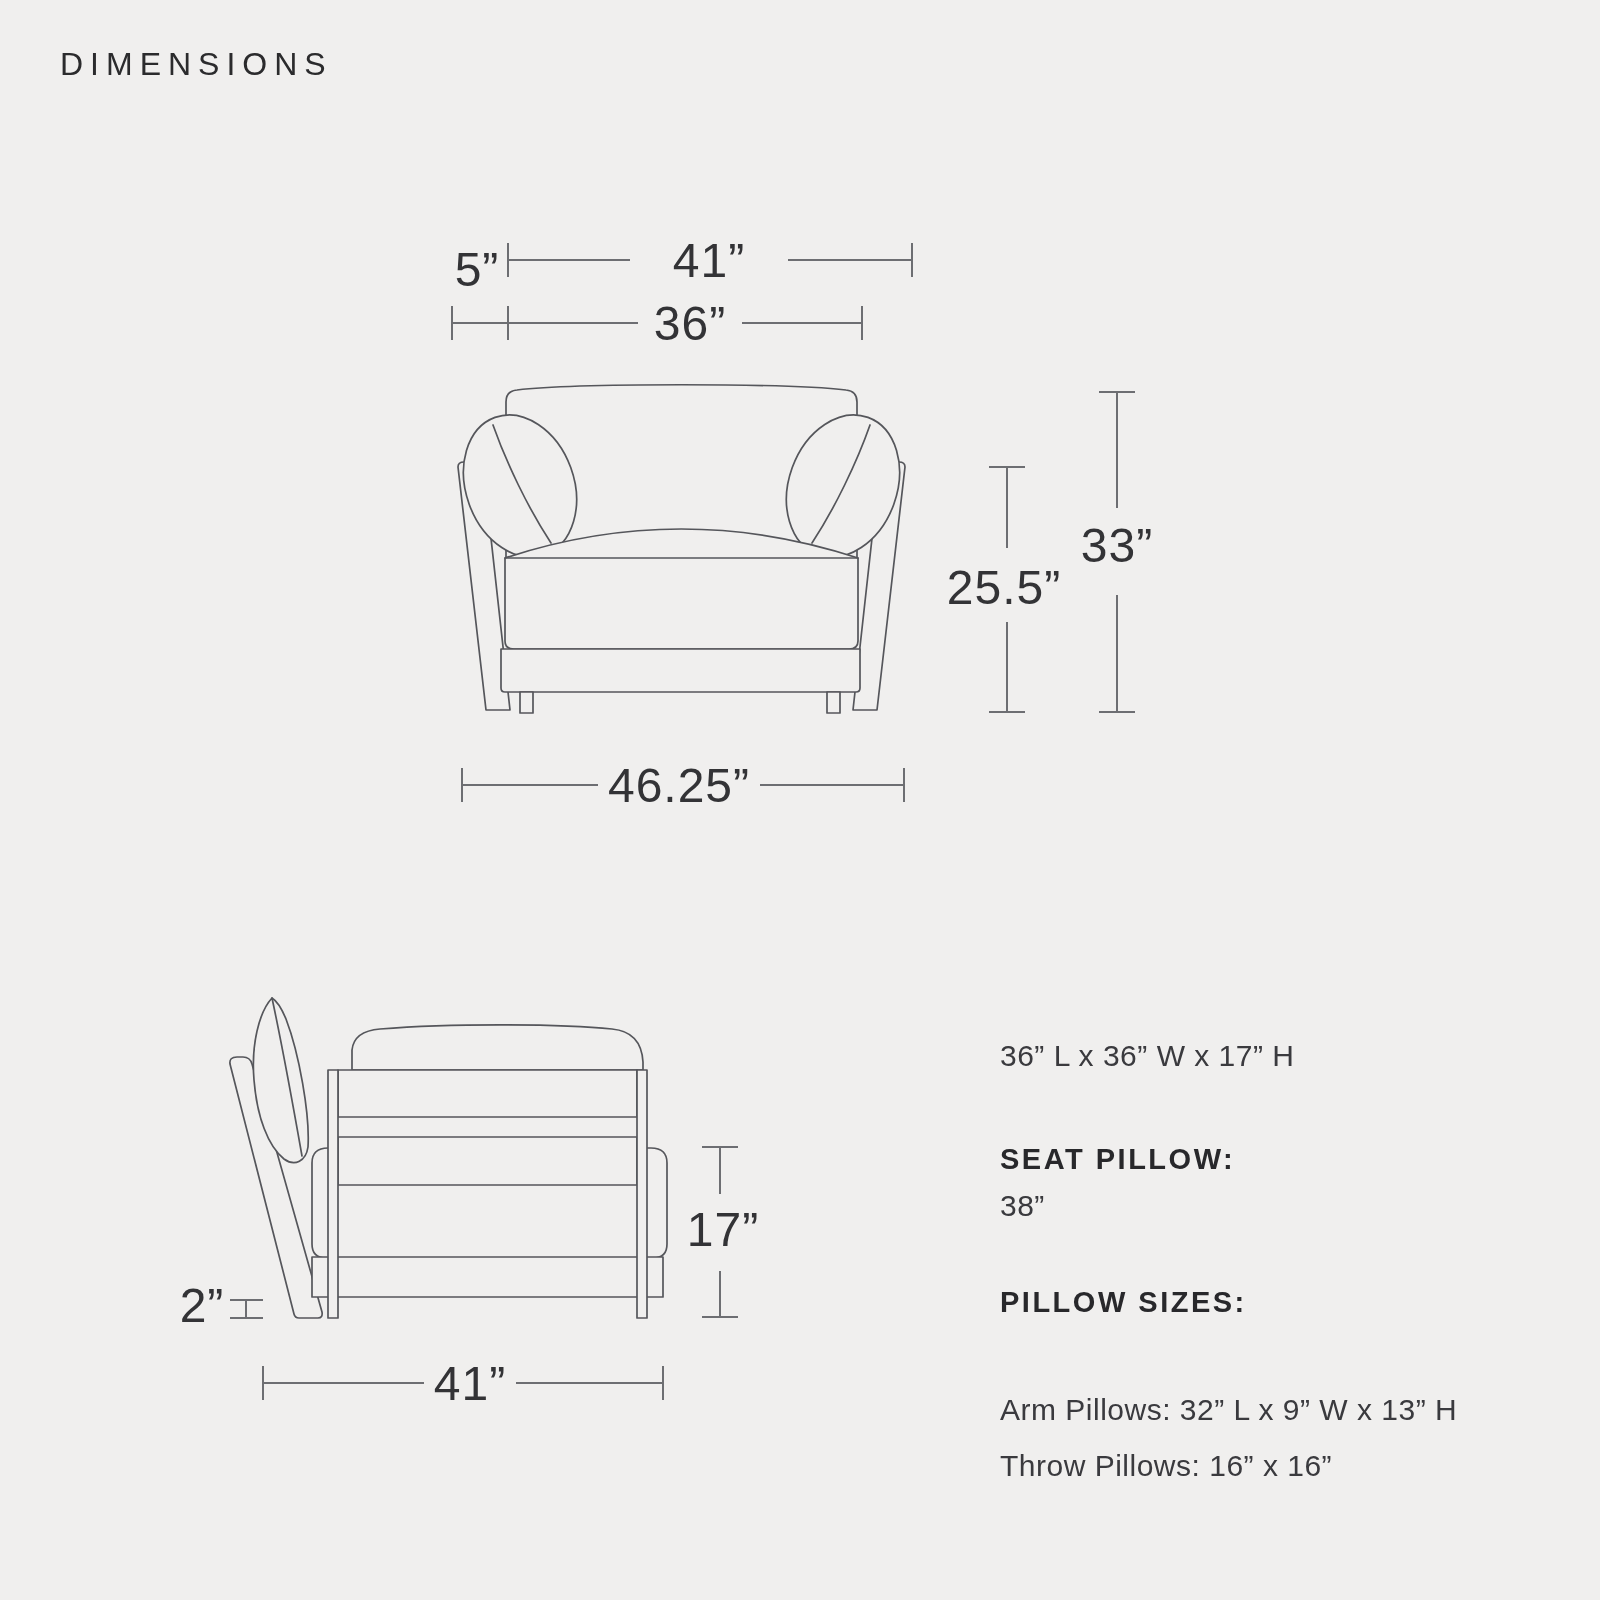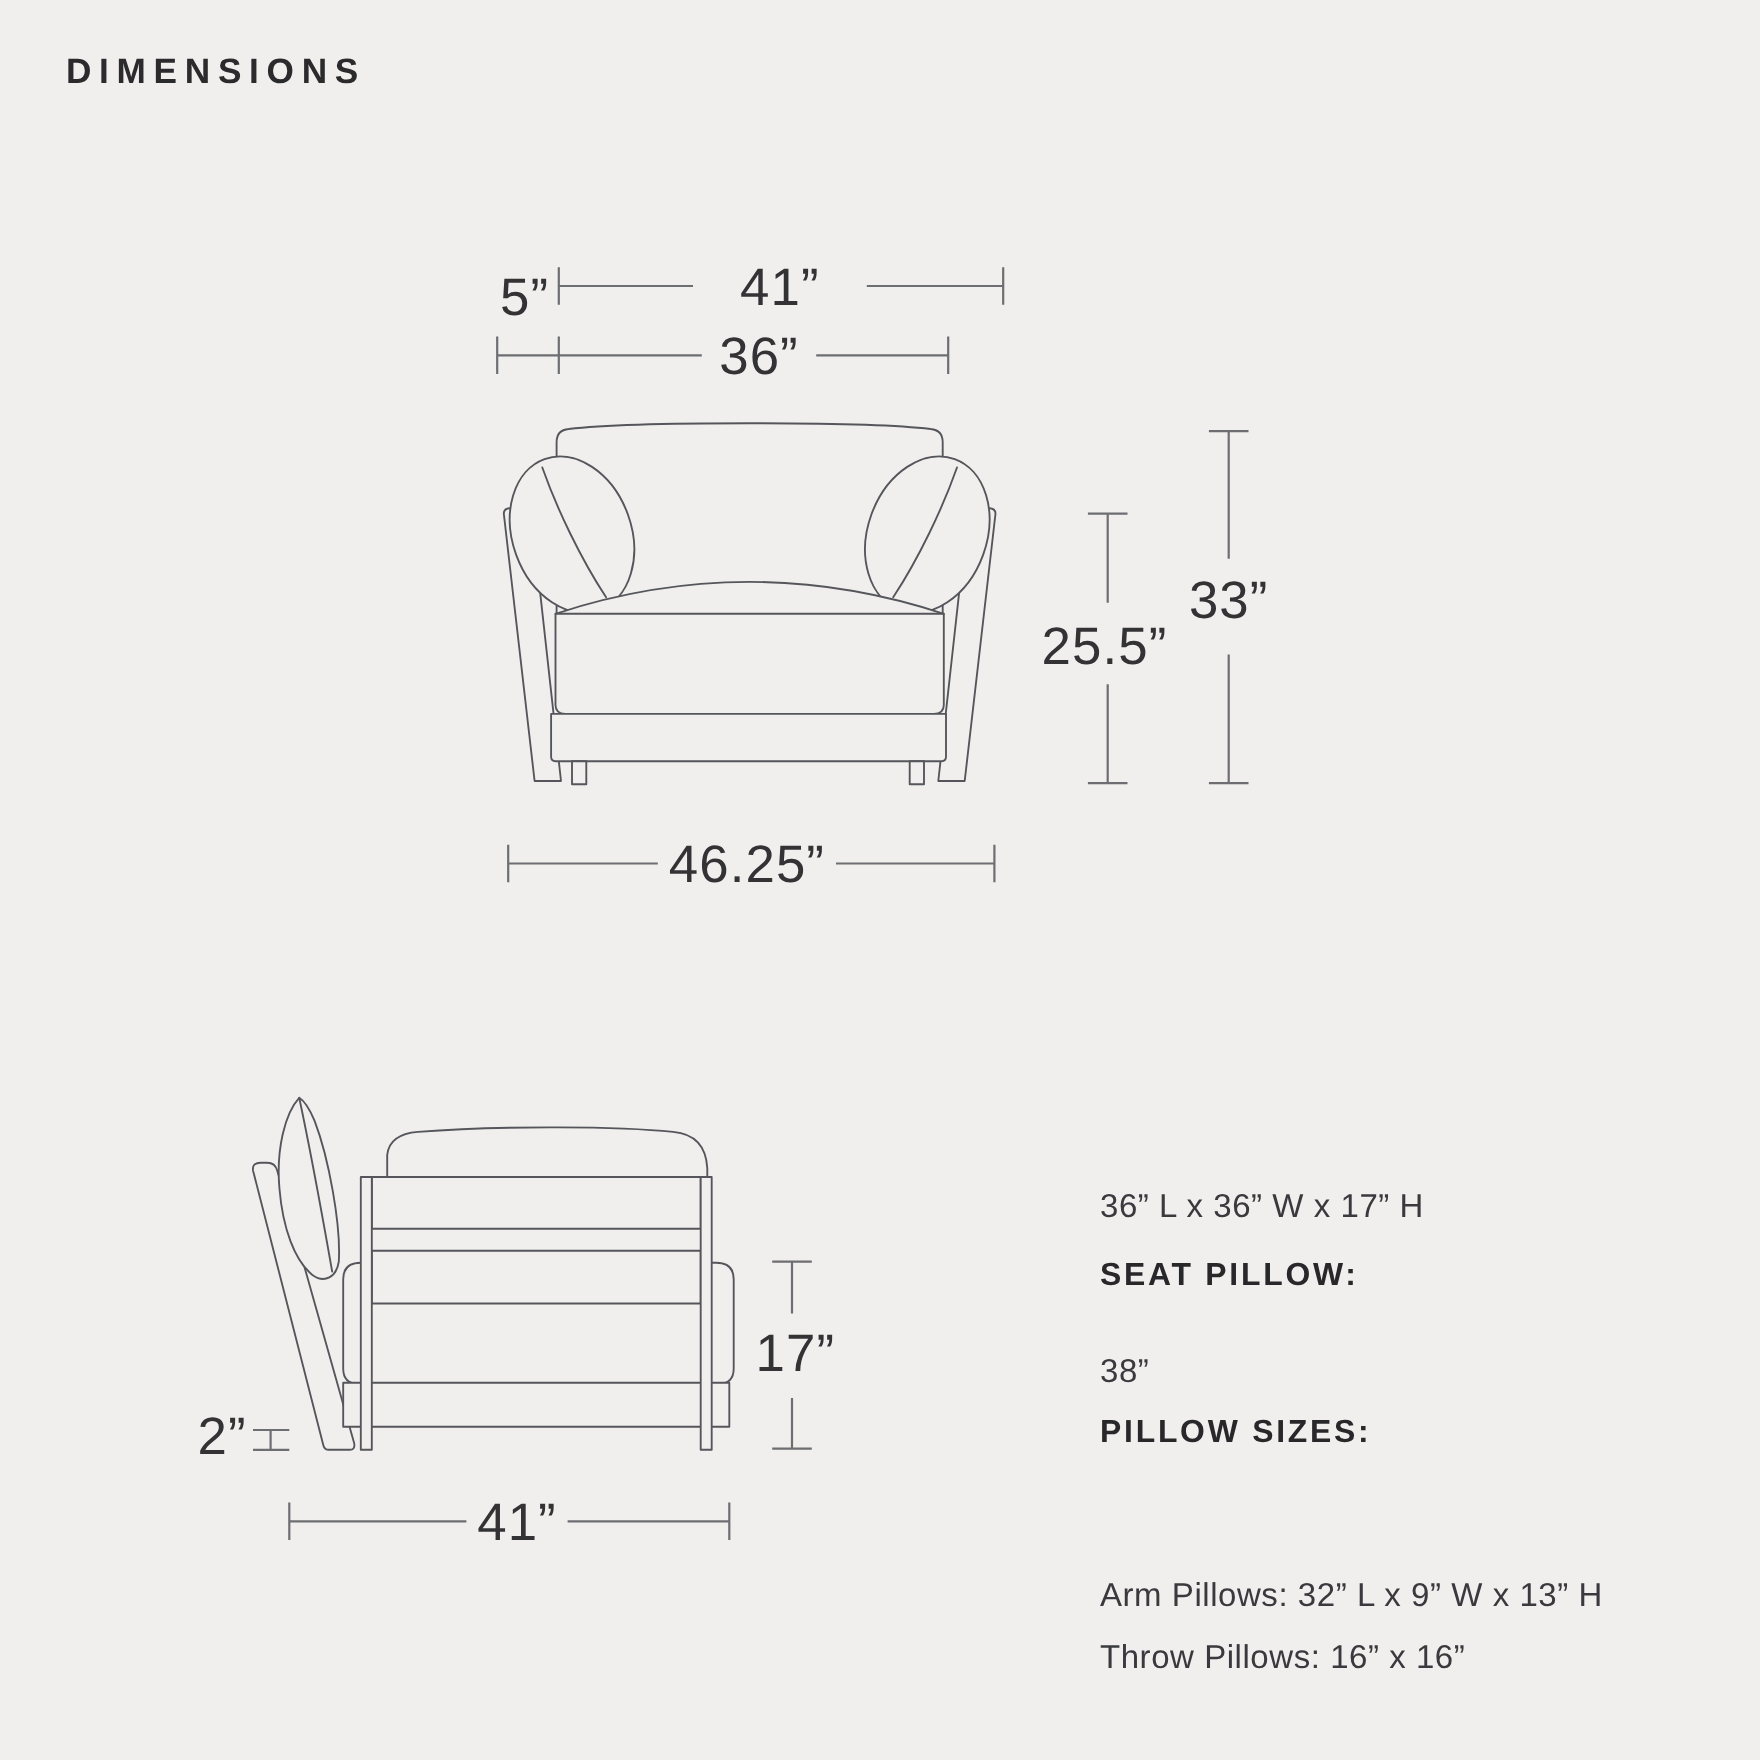--- a/index.html
+++ b/index.html
@@ -1,29 +1,29 @@
 <!DOCTYPE html>
 <html><head>
 <meta charset="utf-8">
 <style>
   html,body{margin:0;padding:0;background:#f0efee;}
   .page{position:relative;width:1600px;height:1600px;background:#f0efee;overflow:hidden;
         font-family:"Liberation Sans",sans-serif;}
-  .page-title{position:absolute;left:60px;top:48px;font-size:32px;font-weight:bold;
+  .page-title{position:absolute;left:60px;top:48px;font-size:32px;font-weight:normal;
         letter-spacing:7px;color:#2b2b2d;line-height:1;}
   svg.diagram{position:absolute;left:0;top:0;}
   .chair-shape{fill:#f0efee;stroke:#55565b;stroke-width:1.7;stroke-linejoin:round;stroke-linecap:round;}
   .chair-open{fill:none;stroke:#55565b;stroke-width:1.7;stroke-linejoin:round;stroke-linecap:round;}
   .dim-line{stroke:#6d6e72;stroke-width:2;fill:none;stroke-linecap:butt;}
   .dim-text{fill:#333336;font-family:"Liberation Sans",sans-serif;font-size:48px;
         text-anchor:middle;letter-spacing:1px;}
   .spec-heading{position:absolute;left:1000px;font-size:29px;font-weight:bold;
         letter-spacing:2.5px;color:#28282b;line-height:1.2;white-space:nowrap;}
   .spec-value{position:absolute;left:1000px;font-size:30px;color:#3a3a3e;
-        letter-spacing:0.5px;line-height:1.2;white-space:nowrap;margin-top:41px;}
+        letter-spacing:0.5px;line-height:1.2;white-space:nowrap;}
 </style>
 </head>
 <body>
 
 <div class="page">
 
   <div class="page-title">DIMENSIONS</div>
 
   <svg class="diagram" width="1600" height="1600" viewBox="0 0 1600 1600">
 

